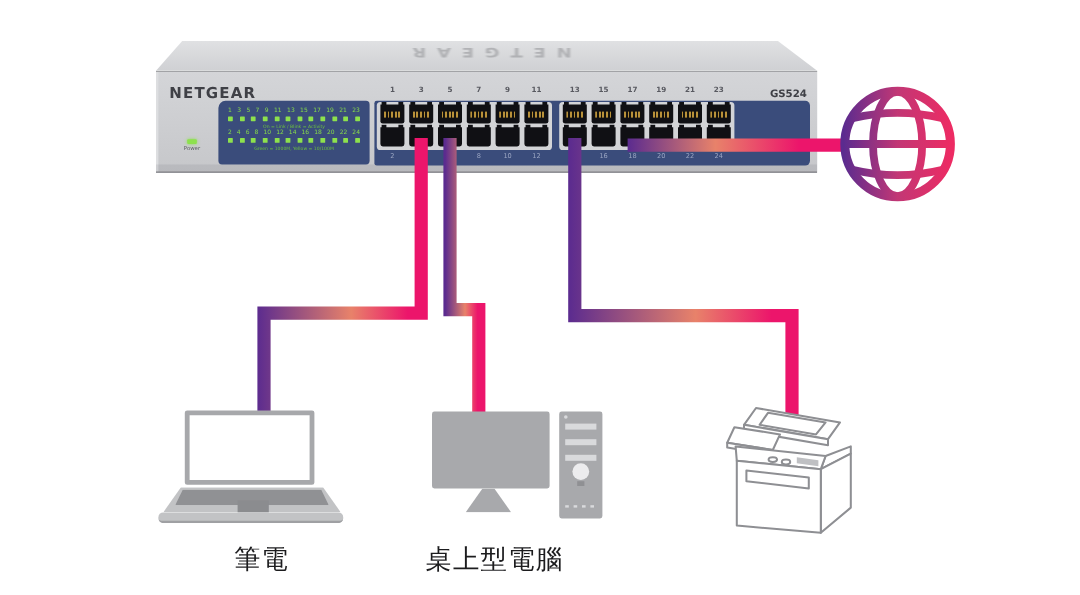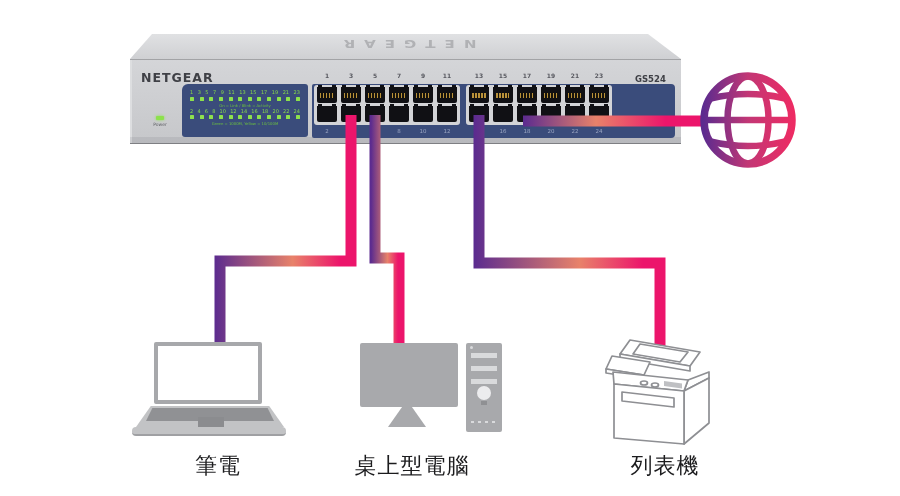--- a/index.html
+++ b/index.html
@@ -13,21 +13,21 @@
           clip-path:polygon(22px 0,518px 0,551px 100%,0 100%);z-index:2;}
   .emboss{position:absolute;left:0;top:1px;width:100%;text-align:center;
           font-size:15px;font-weight:bold;letter-spacing:9px;color:#aaabae;
           transform:rotate(180deg) scaleY(.72);filter:blur(.7px);opacity:.85;}
   .sw-face{left:130px;top:59px;width:551px;height:84px;z-index:2;
            background:linear-gradient(#d4d5d8,#c6c7ca);
            border-top:1px solid #a2a3a6;
            box-shadow:inset 0 -7px 0 rgba(70,70,75,.10), inset 0 -1px 0 #85868a, inset 2px 0 0 #dddee0;}
   .brand{position:absolute;left:11px;top:10px;font-size:12.5px;font-weight:800;
          letter-spacing:1px;color:#3f4046;}
-  .model{position:absolute;left:505px;top:14px;width:44px;text-align:left;
+  .model{position:absolute;left:505px;top:14px;width:44px;text-align:center;
          font-size:8.5px;font-weight:800;color:#3f4046;}
   .pwr-led{position:absolute;left:26px;top:56px;width:8px;height:4px;border-radius:1px;
            background:var(--green);box-shadow:0 0 3px var(--green);}
   .pwr-lbl{position:absolute;left:14px;top:62px;width:32px;text-align:center;
            font-size:4.5px;color:#5d5e63;}
 
   .led-panel{position:absolute;left:52px;top:24px;width:126px;height:53px;
              background:var(--blue);border-radius:6px 3px 3px 3px;}
   .led-numrow{position:absolute;left:8px;right:8px;display:flex;justify-content:space-between;
               font-size:5px;line-height:5px;color:#86d94a;}
@@ -330,14 +330,13 @@
       <path d="M14,56 L84,63 L84,116 L14,110 Z"></path>
       <path d="M22,64 L74,70 L74,79 L22,73 Z"></path>
       <path d="M64,53 L82,55.5 L82,60.5 L64,58 Z" fill="#bfc0c3" stroke="none"></path>
       <ellipse cx="44" cy="55" rx="3.5" ry="2"></ellipse>
       <ellipse cx="55" cy="57" rx="3.5" ry="2"></ellipse>
     </g>
   </svg>
 
   <div class="abs lbl" style="left:337px;top:451px;width:150px">桌上型電腦</div>
   <div class="abs lbl" style="left:168px;top:451px;width:100px">筆電</div>
-  <div class="abs lbl" style="left:595px;top:451px;width:140px">列表機</div>
 </div>
 
 </body></html>

